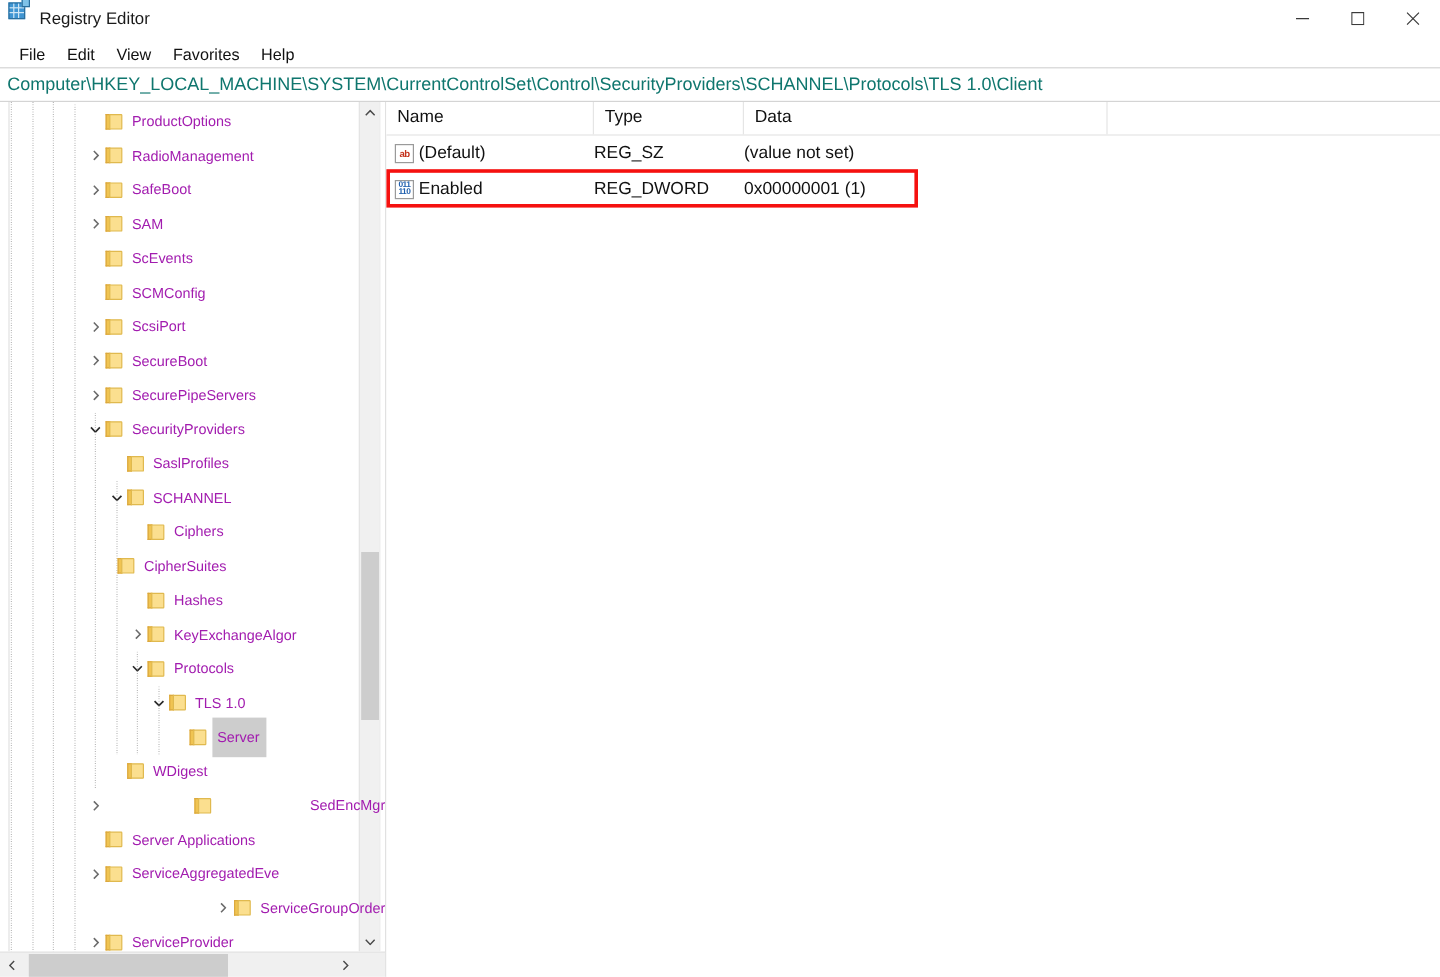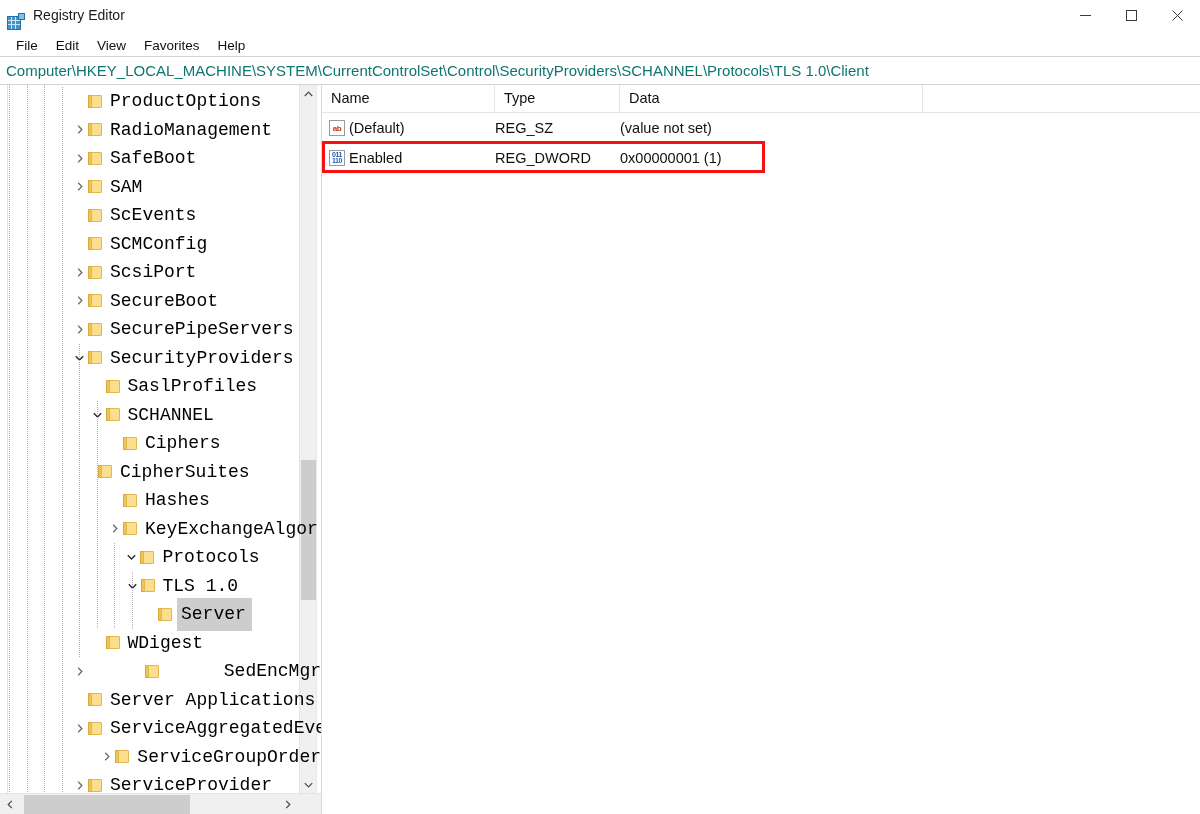--- a/index.html
+++ b/index.html
@@ -20,21 +20,21 @@
     display: flex;
     flex-direction: column;
   }
 
   
   .titlebar {
     height: 31px;
     flex: 0 0 31px;
     background: #ffffff;
     display: flex;
-    align-items: flex-end;
+    align-items: flex-start;
     position: relative;
   }
   .app-icon {
     width: 17px; height: 17px;
     margin-left: 7px;
     position: relative;
     flex: 0 0 17px;
   }
   .app-icon .grid {
     position: absolute;
@@ -183,24 +183,23 @@
   }
   .folder .spine {
     position: absolute;
     left: 0px; top: 1px;
     width: 4px; height: 13px;
     background: #f0c452;
     border: 1px solid #dba93f;
     border-right: none;
   }
   .tree-label {
-    font-size: 18px;
-    color: #000000;
+    font-size: 12px;
+    color: #a21caf;
     line-height: 28px;
-    font-family: Liberation Mono, monospace;
   }
   .tree-row.selected .tree-label {
     background: #cdcdcd;
     padding: 2px 6px 3px 4px;
     margin-left: -3px;
   }
   .tree-row.selected .folder { z-index: 2; }
   .tree-row .folder, .tree-row .tree-label { position: relative; z-index: 1; }
 
   
@@ -560,21 +559,21 @@
                 <svg width="6" height="9" viewBox="0 0 6 9">
                   <polyline points="1.2,0.8 4.8,4.5 1.2,8.2" fill="none" stroke="#6b6b6b" stroke-width="1.3"></polyline>
                 </svg>
               </div>
               <div class="folder">
                 <div class="spine"></div>
                 <div class="back"></div>
               </div>
               <div class="tree-label">KeyExchangeAlgor</div>
             </div>
-            <div class="tree-row" style="padding-left: 62px; justify-content: center;">
+            <div class="tree-row" style="padding-left: 106px;">
               <div class="chev">
                 <svg width="9" height="6" viewBox="0 0 9 6">
                   <polyline points="0.8,1.2 4.5,5 8.2,1.2" fill="none" stroke="#2b2b2b" stroke-width="1.4"></polyline>
                 </svg>
               </div>
               <div class="folder">
                 <div class="spine"></div>
                 <div class="back"></div>
               </div>
               <div class="tree-label">Protocols</div>

